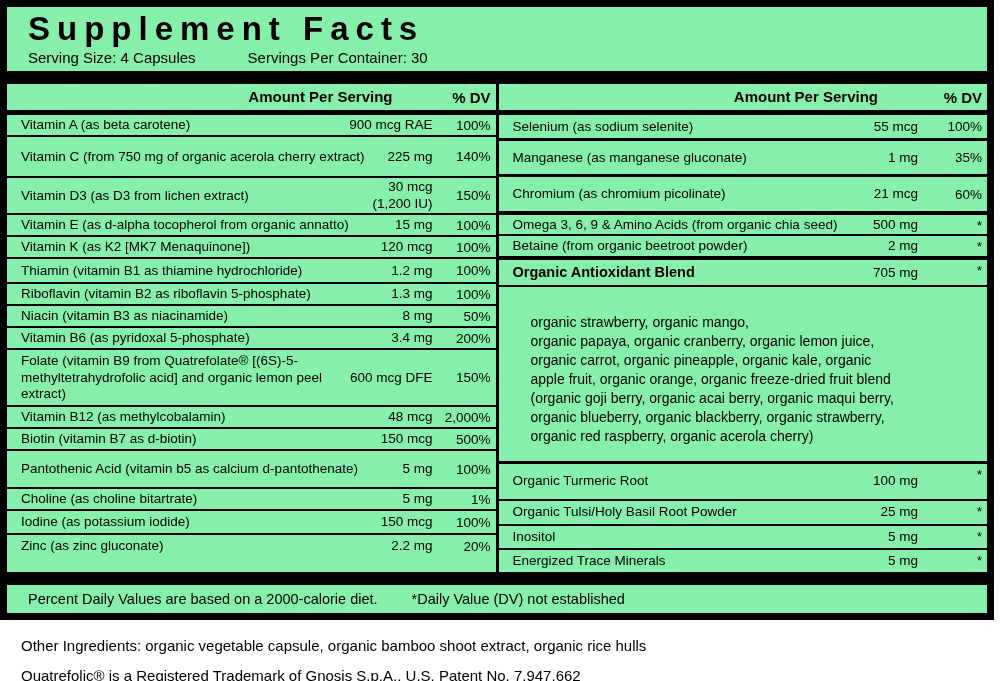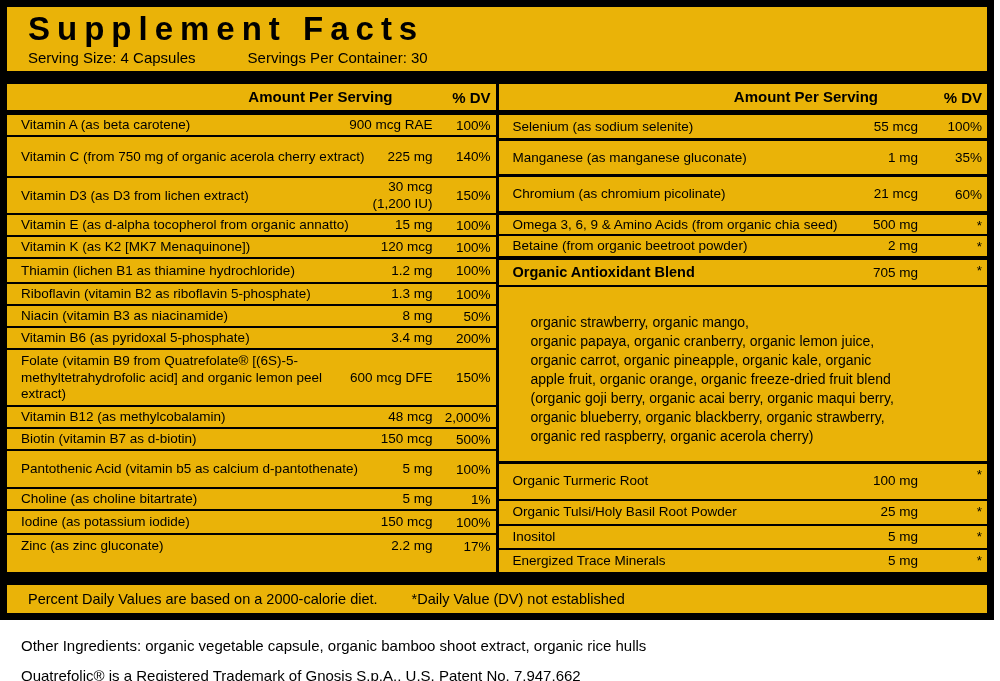--- a/index.html
+++ b/index.html
@@ -1,20 +1,20 @@
 <!DOCTYPE html>
 <html><head>
 <meta charset="utf-8">
 <style>
   html,body{margin:0;padding:0;background:#ffffff;}
   body{width:1000px;height:681px;font-family:"Liberation Sans",sans-serif;color:#000;}
   .label-wrap{width:1000px;height:681px;background:#fff;position:relative;}
   .facts-box{
     box-sizing:border-box;width:994px;height:620px;
-    border:7px solid #000;background:#eab308;display:flex;flex-direction:column;
+    border:7px solid #000;background:#86efac;display:flex;flex-direction:column;
   }
   .hdr{padding:4px 0 0 21px;}
   .title{font-size:33px;font-weight:800;letter-spacing:7px;line-height:1.1;white-space:nowrap;}
   .serving-line{font-size:15px;margin-top:2px;display:flex;gap:52px;}
   .bar{height:13px;background:#000;margin-top:5px;flex:none;}
   .bar-bottom{height:13px;background:#000;flex:none;}
   .cols{display:flex;flex:1;align-items:stretch;}
   .col{flex:1;display:flex;flex-direction:column;min-width:0;}
   .col.left{border-right:3px solid #000;}
   .row{display:flex;align-items:center;border-top:2px solid #000;padding:1px 5px 1px 14px;min-height:22px;box-sizing:border-box;}
@@ -81,21 +81,21 @@
           <span class="nm">Vitamin E (as d-alpha tocopherol from organic annatto)</span>
           <span class="amt">15 mg</span>
           <span class="dv">100%</span>
         </div>
         <div class="row">
           <span class="nm">Vitamin K (as K2 [MK7 Menaquinone])</span>
           <span class="amt">120 mcg</span>
           <span class="dv">100%</span>
         </div>
         <div class="row mh25">
-          <span class="nm">Thiamin (lichen B1 as thiamine hydrochloride)</span>
+          <span class="nm">Thiamin (vitamin B1 as thiamine hydrochloride)</span>
           <span class="amt">1.2 mg</span>
           <span class="dv">100%</span>
         </div>
         <div class="row">
           <span class="nm">Riboflavin (vitamin B2 as riboflavin 5-phosphate)</span>
           <span class="amt">1.3 mg</span>
           <span class="dv">100%</span>
         </div>
         <div class="row">
           <span class="nm">Niacin (vitamin B3 as niacinamide)</span>
@@ -133,21 +133,21 @@
           <span class="dv">1%</span>
         </div>
         <div class="row mh24">
           <span class="nm">Iodine (as potassium iodide)</span>
           <span class="amt">150 mcg</span>
           <span class="dv">100%</span>
         </div>
         <div class="row mh24">
           <span class="nm">Zinc (as zinc gluconate)</span>
           <span class="amt">2.2 mg</span>
-          <span class="dv">17%</span>
+          <span class="dv">20%</span>
         </div>
       </div>
 
       <div class="col right">
         <div class="row hrow first">
           <span class="nm"></span>
           <span class="amt">Amount Per Serving</span>
           <span class="dv">% DV</span>
         </div>
         <div class="row mh25">

